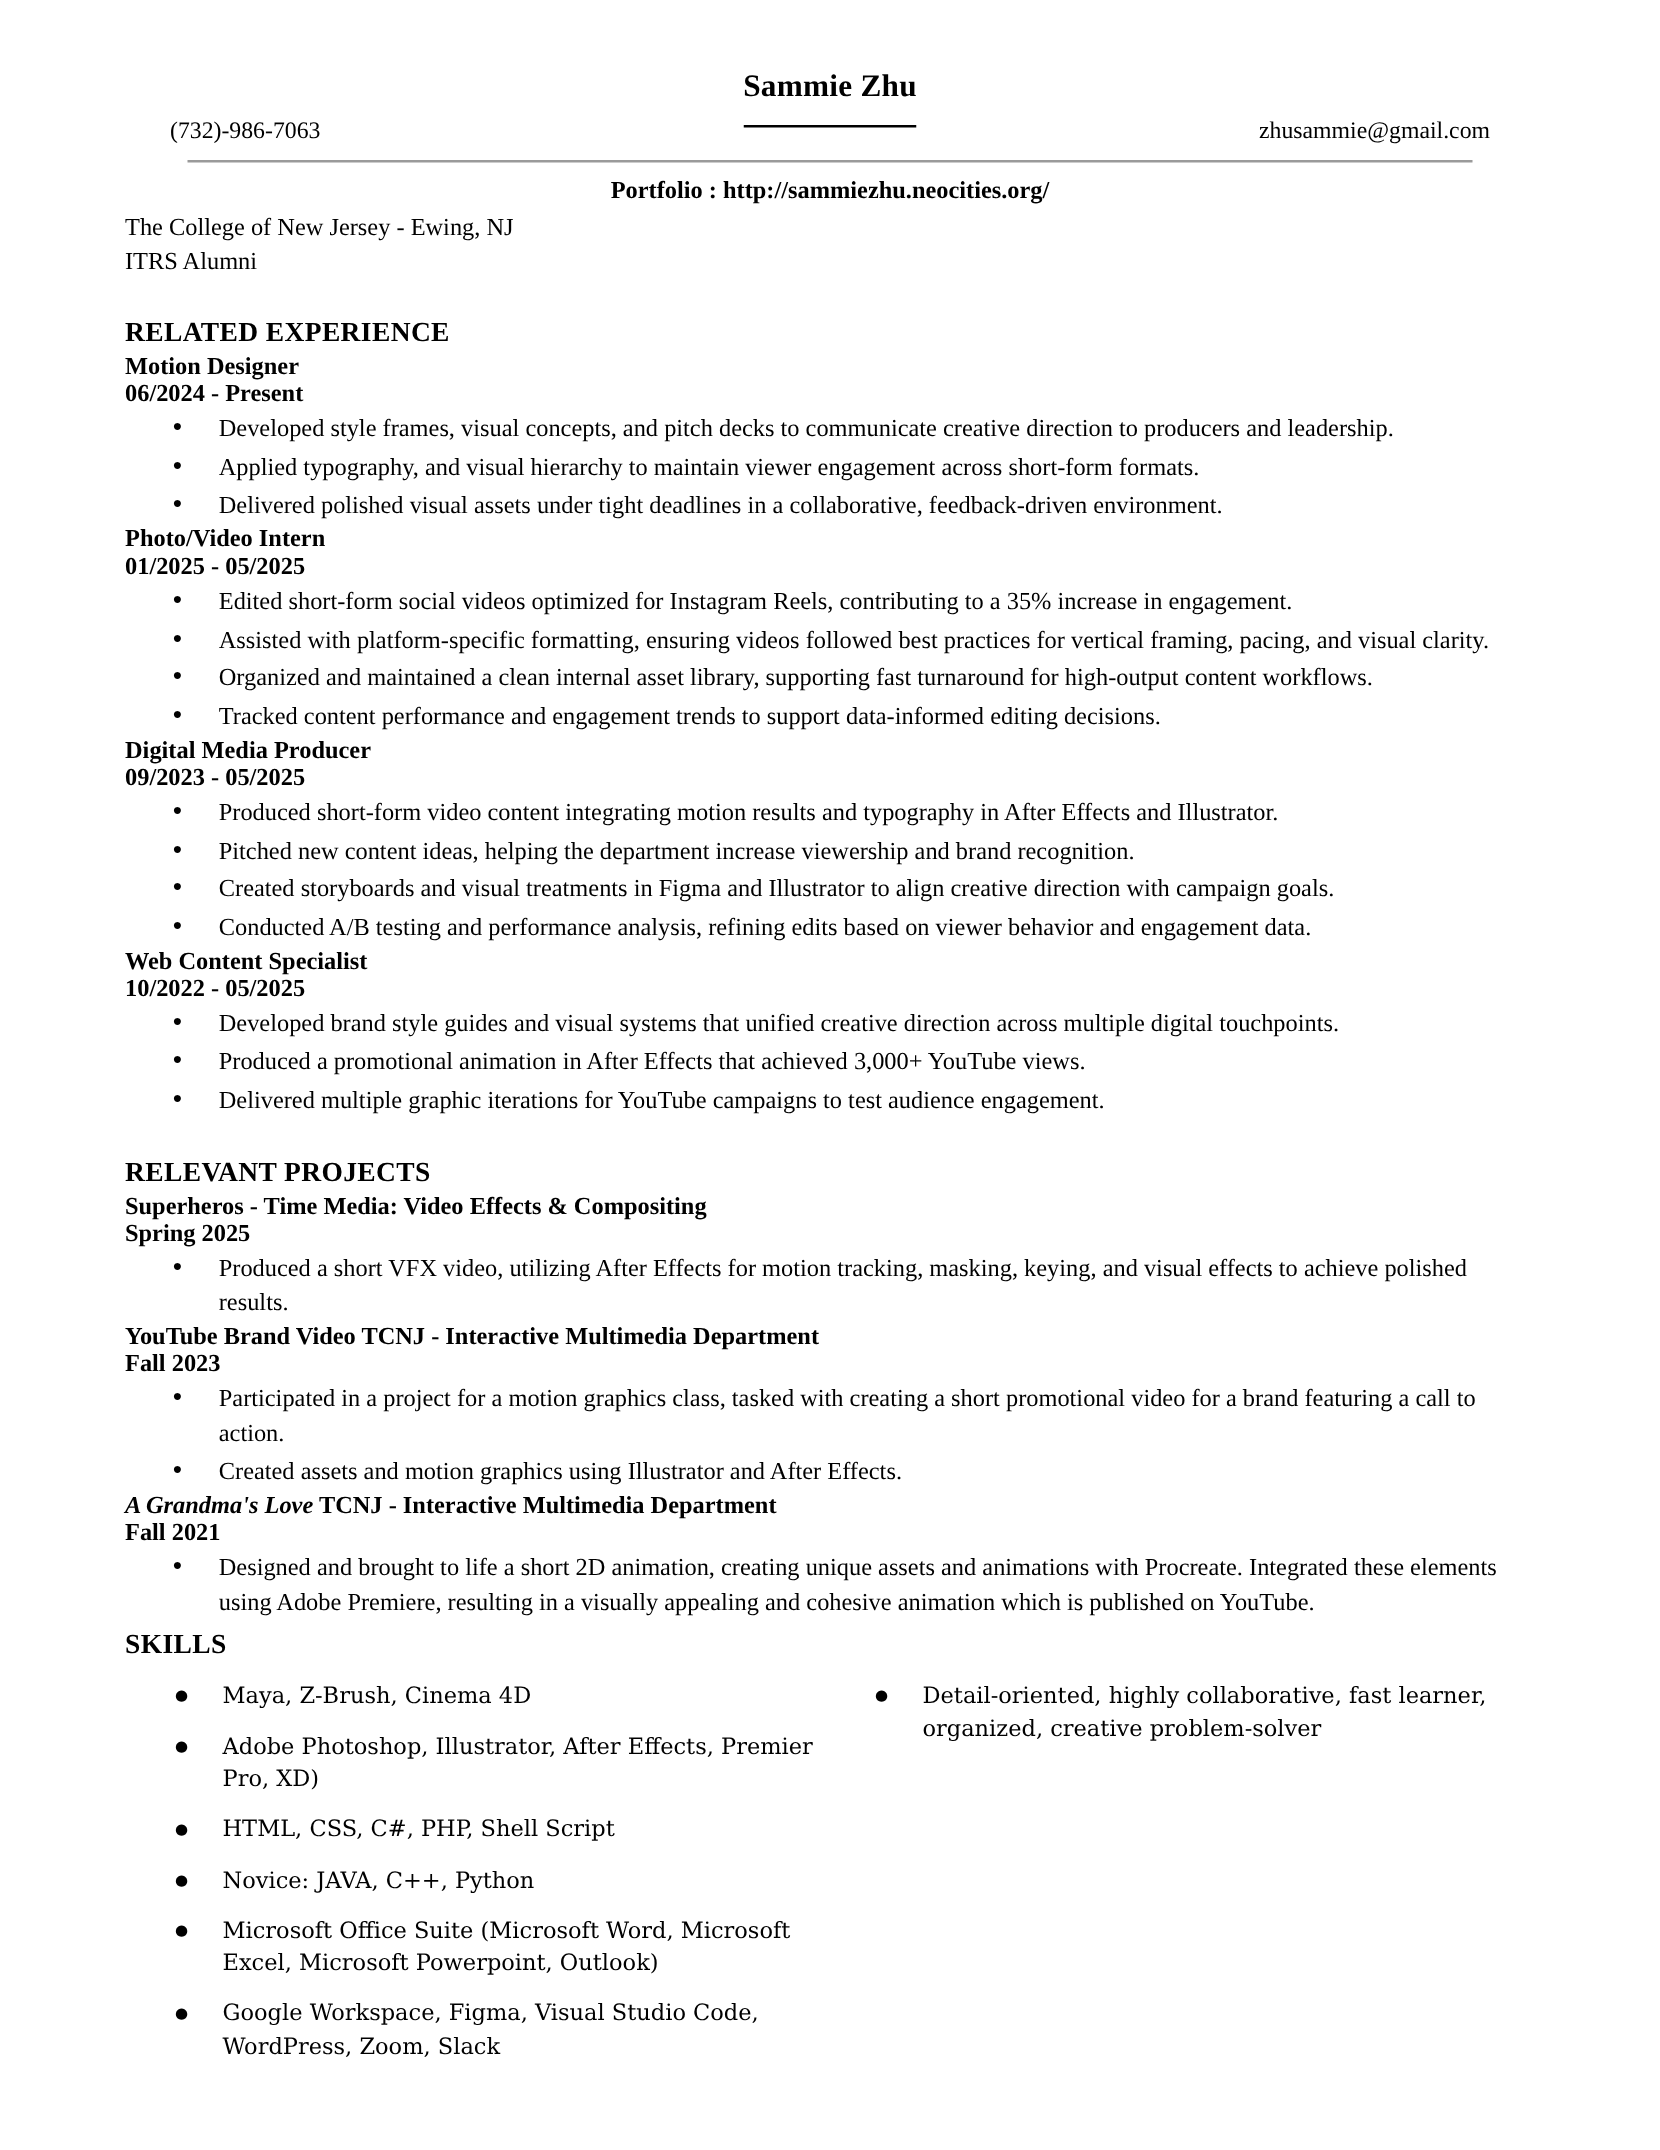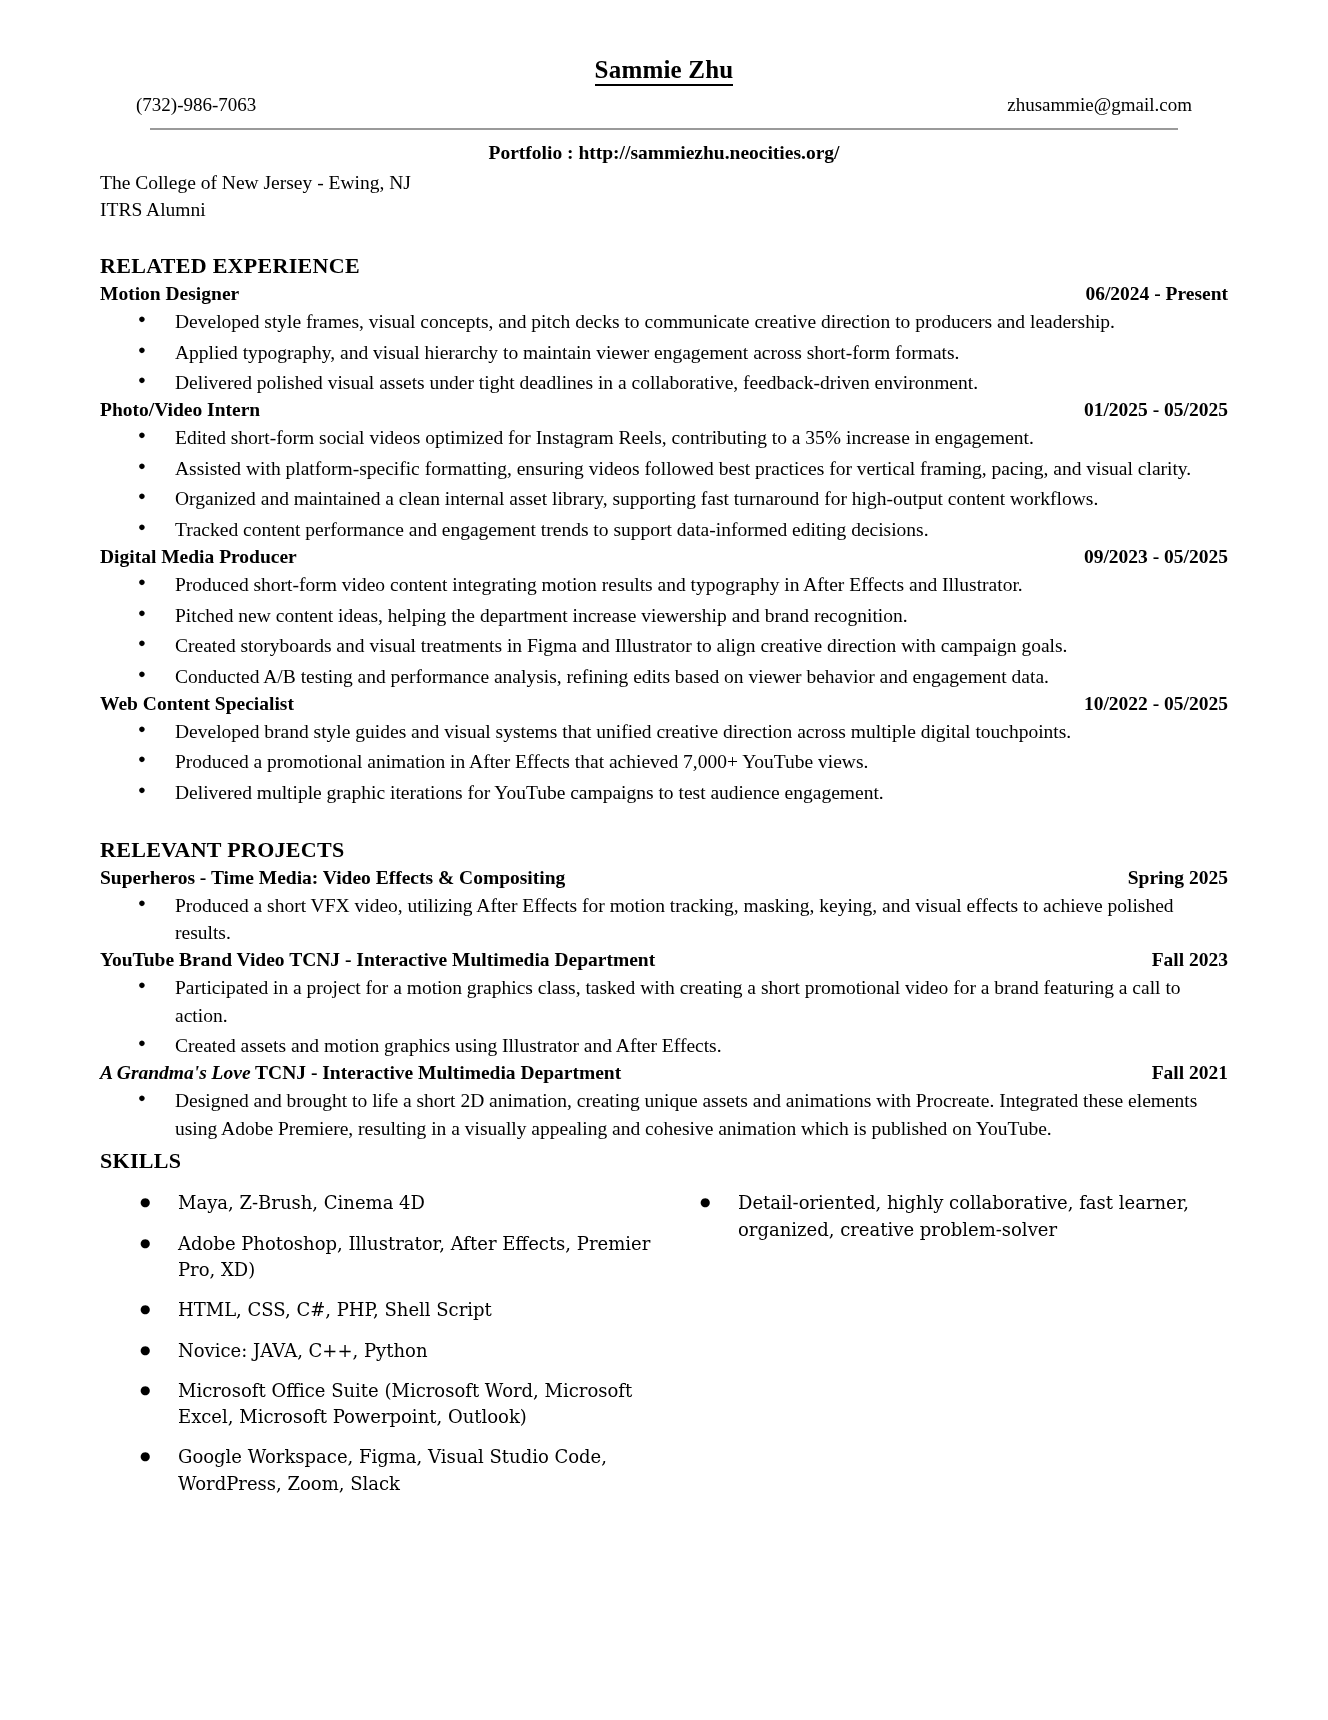--- a/index.html
+++ b/index.html
@@ -25,21 +25,21 @@
   
   .name {
     text-align: center;
     font-weight: bold;
     font-size: 25px;
     letter-spacing: 0.2px;
     margin: 0 0 10px 0;
   }
   .name span {
     border-bottom: 2px solid #000;
-    padding-bottom: 1px;
+    padding-bottom: 17px;
   }
   .contact-row {
     display: flex;
     justify-content: space-between;
     align-items: baseline;
     font-size: 19px;
     padding: 0 36px 0 36px;
   }
   .rule {
     height: 0;
@@ -70,20 +70,21 @@
   }
 
   
   .entry-head {
     display: flex;
     justify-content: space-between;
     align-items: baseline;
     font-weight: bold;
     font-size: 19.5px;
     margin-top: 2px;
+    flex-direction: column;
   }
   .entry-title .ital { font-style: italic; }
 
   ul.bullets {
     list-style: none;
     margin: 2px 0 0 0;
     padding: 0;
   }
   ul.bullets > li {
     position: relative;
@@ -185,21 +186,21 @@
         <li>Pitched new content ideas, helping the department increase viewership and brand recognition.</li>
         <li>Created storyboards and visual treatments in Figma and Illustrator to align creative direction with campaign goals.</li>
         <li>Conducted A/B testing and performance analysis, refining edits based on viewer behavior and engagement data.</li>
       </ul>
       <div class="entry-head">
         <div class="entry-title">Web Content Specialist</div>
         <div class="entry-date">10/2022 - 05/2025</div>
       </div>
       <ul class="bullets">
         <li>Developed brand style guides and visual systems that unified creative direction across multiple digital touchpoints.</li>
-        <li>Produced a promotional animation in After Effects that achieved 7,000+ YouTube views.</li>
+        <li>Produced a promotional animation in After Effects that achieved 3,000+ YouTube views.</li>
         <li>Delivered multiple graphic iterations for YouTube campaigns to test audience engagement.</li>
       </ul>
     </div>
 
   <div class="section-heading">RELEVANT PROJECTS</div>
   <div id="projects-container">
       <div class="entry-head">
         <div class="entry-title">Superheros - Time Media: Video Effects &amp; Compositing</div>
         <div class="entry-date">Spring 2025</div>
       </div>

